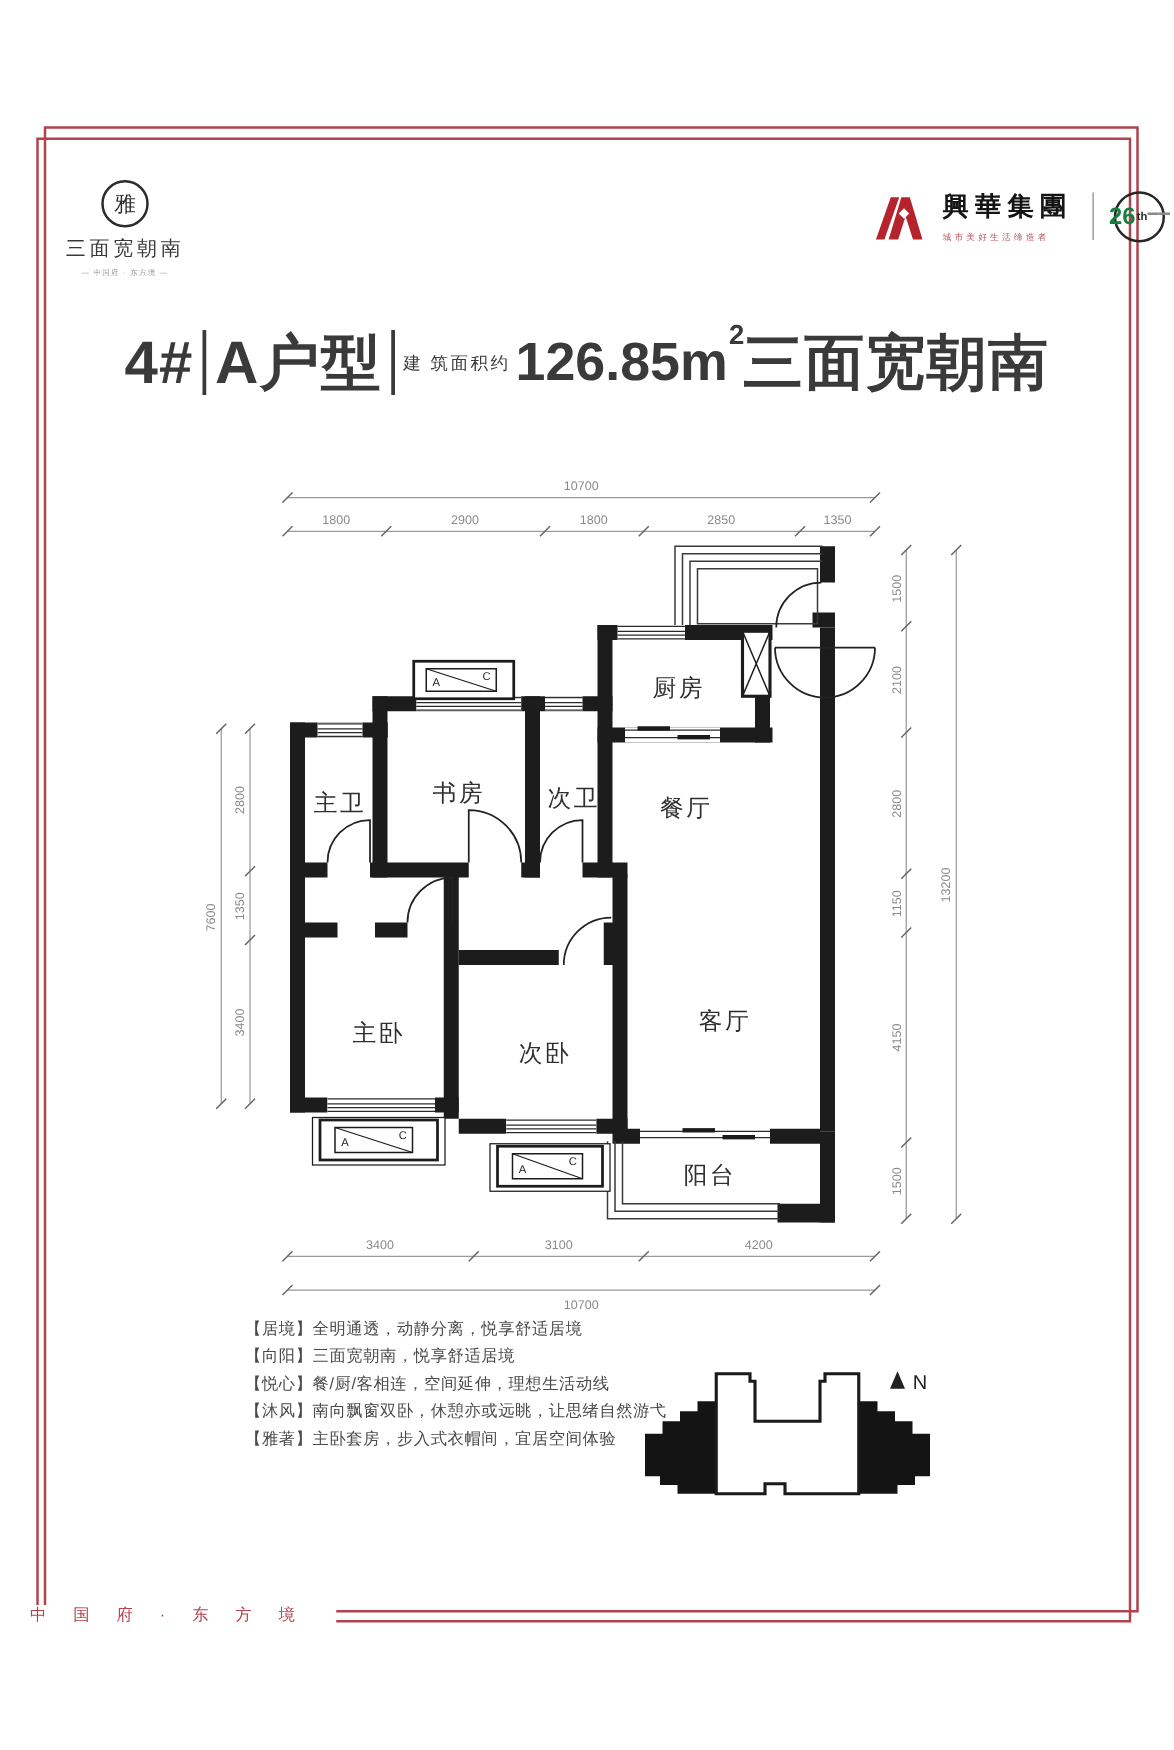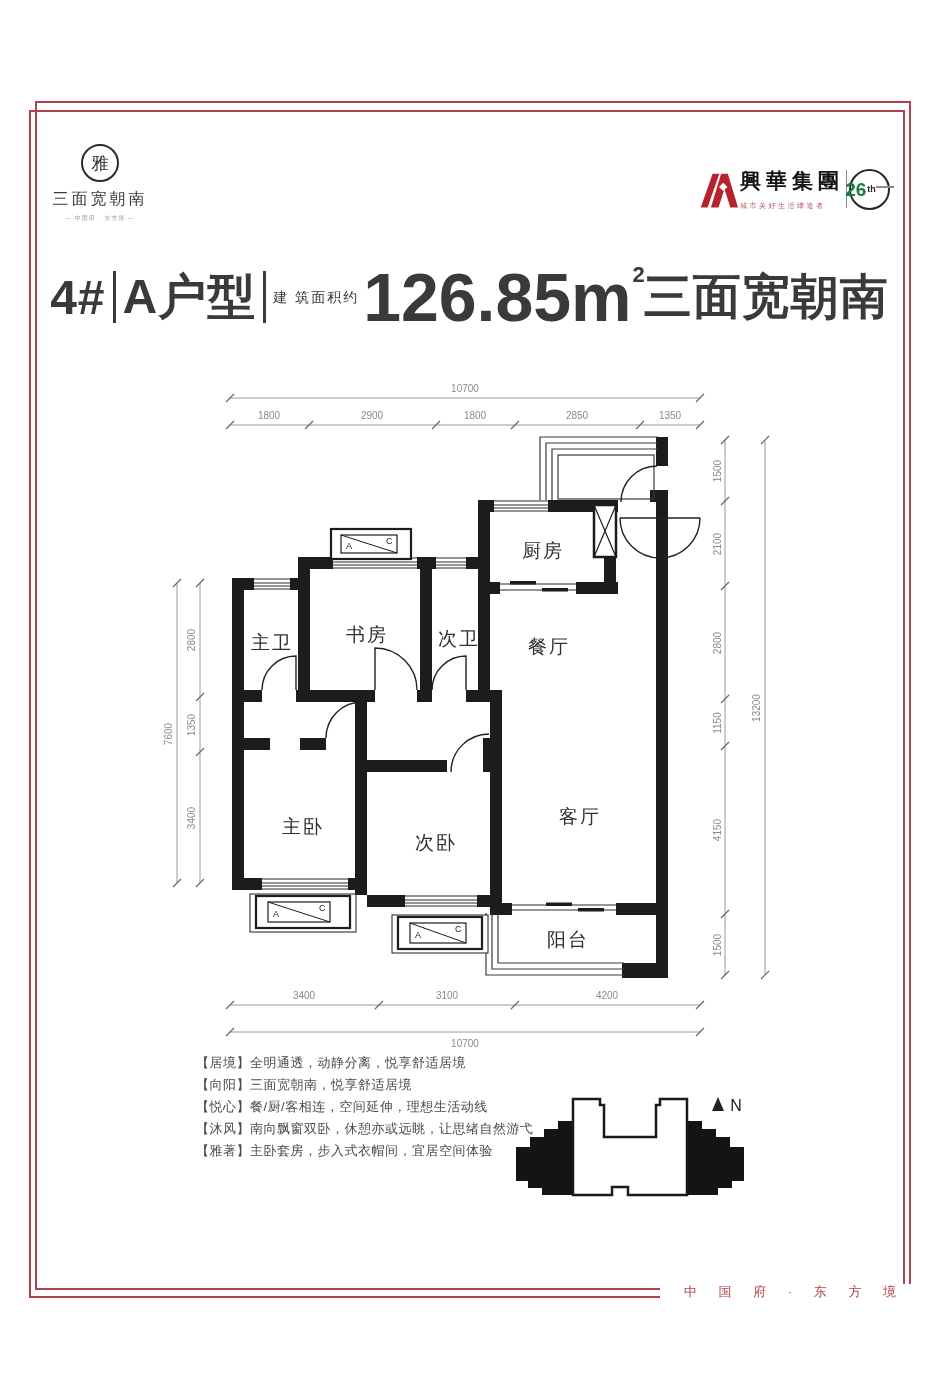--- a/index.html
+++ b/index.html
@@ -11,51 +11,51 @@
   .frame-b{position:absolute;left:29px;top:110px;width:872px;height:1184px;
            border:2px solid #b0434d;z-index:1;}
   
   .brand{position:absolute;left:48px;top:144px;width:104px;text-align:center;z-index:3;}
   .seal{width:34px;height:34px;border:2px solid #2b2b2b;border-radius:50%;
         margin:0 auto;display:flex;align-items:center;justify-content:center;
         font-size:17px;color:#2b2b2b;}
   .brand-name{margin-top:7px;font-size:16px;letter-spacing:3px;color:#3a3a3a;white-space:nowrap;}
   .brand-tagline{margin-top:4px;font-size:6px;letter-spacing:1px;color:#9a9a9a;white-space:nowrap;}
   
-  .group{position:absolute;left:694px;top:166px;display:flex;align-items:center;gap:2px;z-index:3;}
+  .group{position:absolute;left:694px;top:150px;display:flex;align-items:center;gap:16px;z-index:3;}
   .group-name{font-family:"Liberation Serif", serif;font-weight:bold;font-size:21px;
               letter-spacing:5px;color:#141414;white-space:nowrap;}
   .group-slogan{margin-top:6px;font-size:7px;letter-spacing:2.5px;color:#b8575f;white-space:nowrap;}
   .group-divider{width:1px;height:38px;background:#8a8a8a;}
   .badge{width:37px;height:37px;border:2.5px solid #262626;border-radius:50%;
          display:flex;align-items:center;justify-content:center;}
   .badge-num{font-size:19px;font-weight:bold;color:#15803d;line-height:1;}
   .badge-side{display:flex;flex-direction:row;align-items:flex-start;margin-left:1px;}
   .badge-th{font-size:9px;font-weight:bold;color:#262626;line-height:1;}
   .badge-line{width:9px;height:1.5px;background:#8a8a8a;margin-top:1.5px;}
   
   .title{position:absolute;left:0;top:258px;width:939px;display:flex;
          align-items:center;justify-content:center;z-index:3;}
   .t-big{font-size:48px;font-weight:bold;color:#3a3a3a;letter-spacing:1px;white-space:nowrap;}
-  .t-num{font-size:68px;font-weight:bold;color:#3a3a3a;white-space:nowrap;}
+  .t-num{font-size:43px;font-weight:bold;color:#3a3a3a;white-space:nowrap;}
   .t-bar{width:3px;height:52px;background:#3a3a3a;margin:0 7px;}
   .t-small{display:flex;flex-direction:row;justify-content:flex-end;
            font-size:14px;color:#3a3a3a;letter-spacing:2px;line-height:1.45;
            margin-right:4px;white-space:nowrap;}
   .t-sup{font-size:22px;font-weight:bold;color:#3a3a3a;vertical-align:top;
          position:relative;top:-22px;left:1px;}
   
   .plan{position:absolute;left:150px;top:360px;z-index:2;}
   
   .features{position:absolute;left:196px;top:1052px;z-index:3;font-size:13px;
             color:#4a4a4a;line-height:22px;letter-spacing:0.5px;white-space:nowrap;}
   
   .siteplan{position:absolute;left:500px;top:1085px;z-index:3;}
   
-  .footer{position:absolute;left:0;top:1282px;width:929px;text-align:right;z-index:6;}
+  .footer{position:absolute;left:0;top:1282px;width:929px;text-align:left;z-index:6;}
   .footer span{background:#fff;padding:0 24px;color:#b0434d;font-size:13px;
                letter-spacing:9px;line-height:20px;white-space:nowrap;}
 </style>
 </head>
 <body>
 
 <div class="page">
 
   <div class="frame-a"></div>
   <div class="frame-b"></div>

